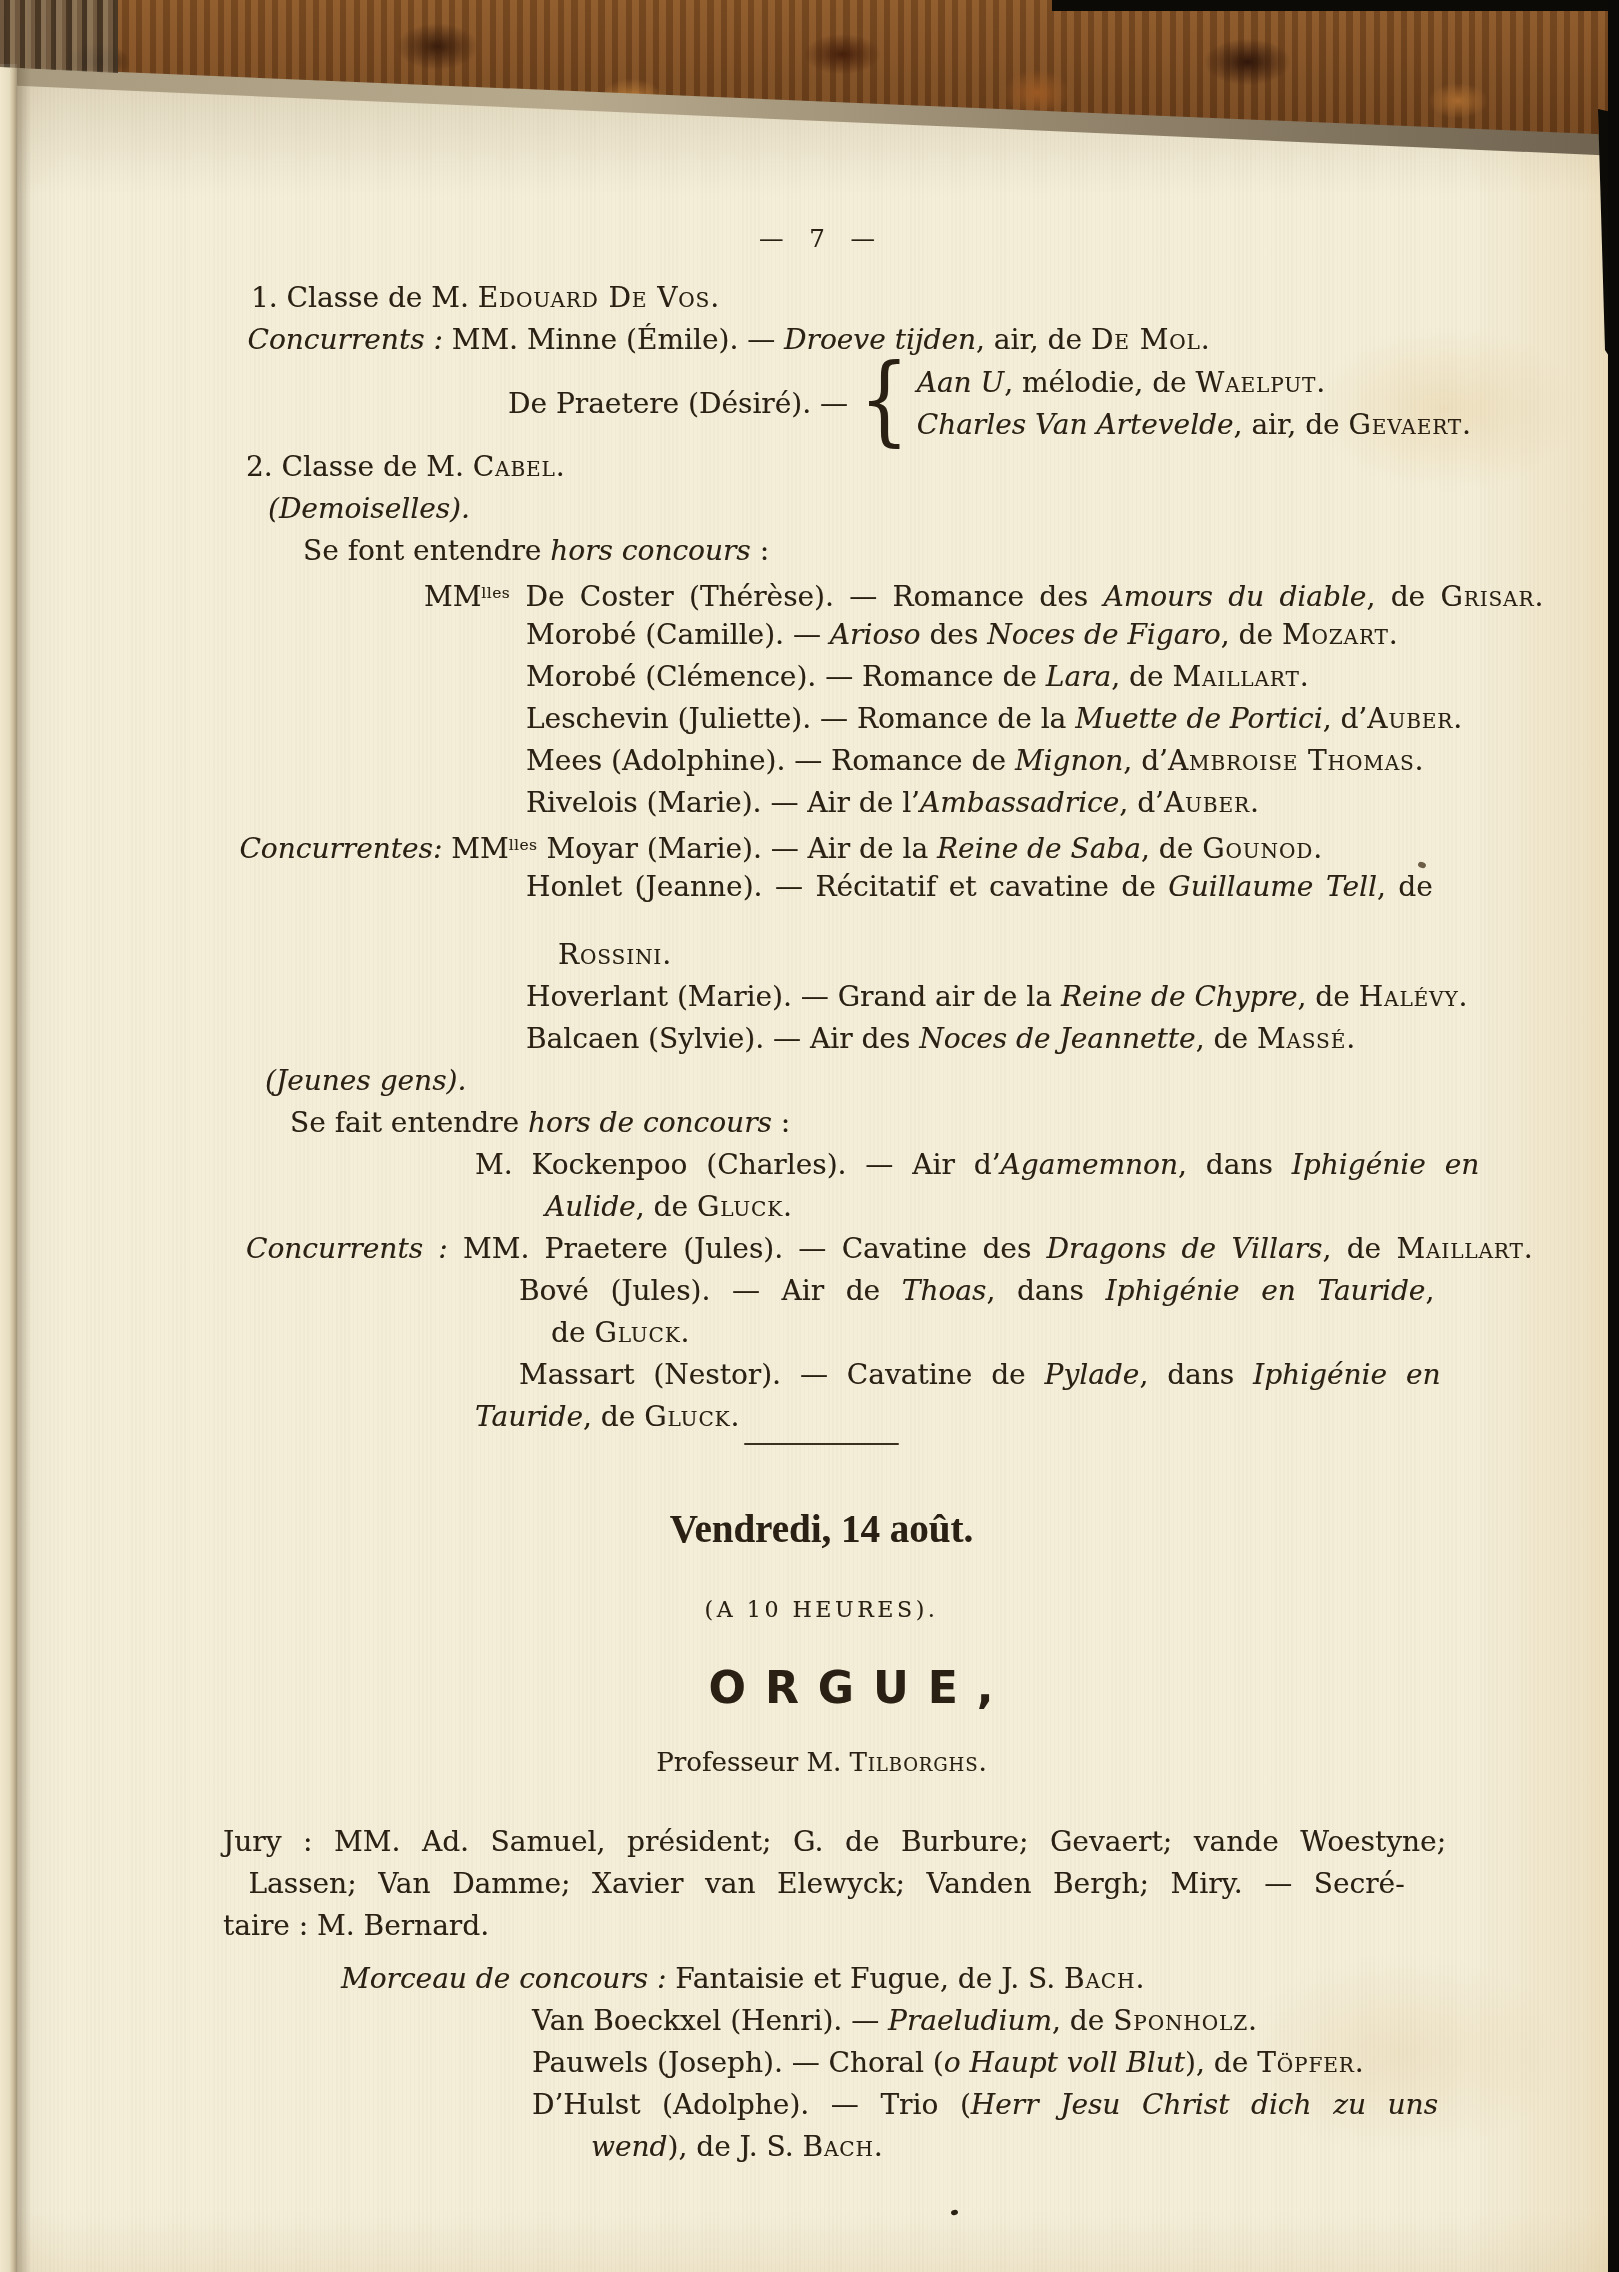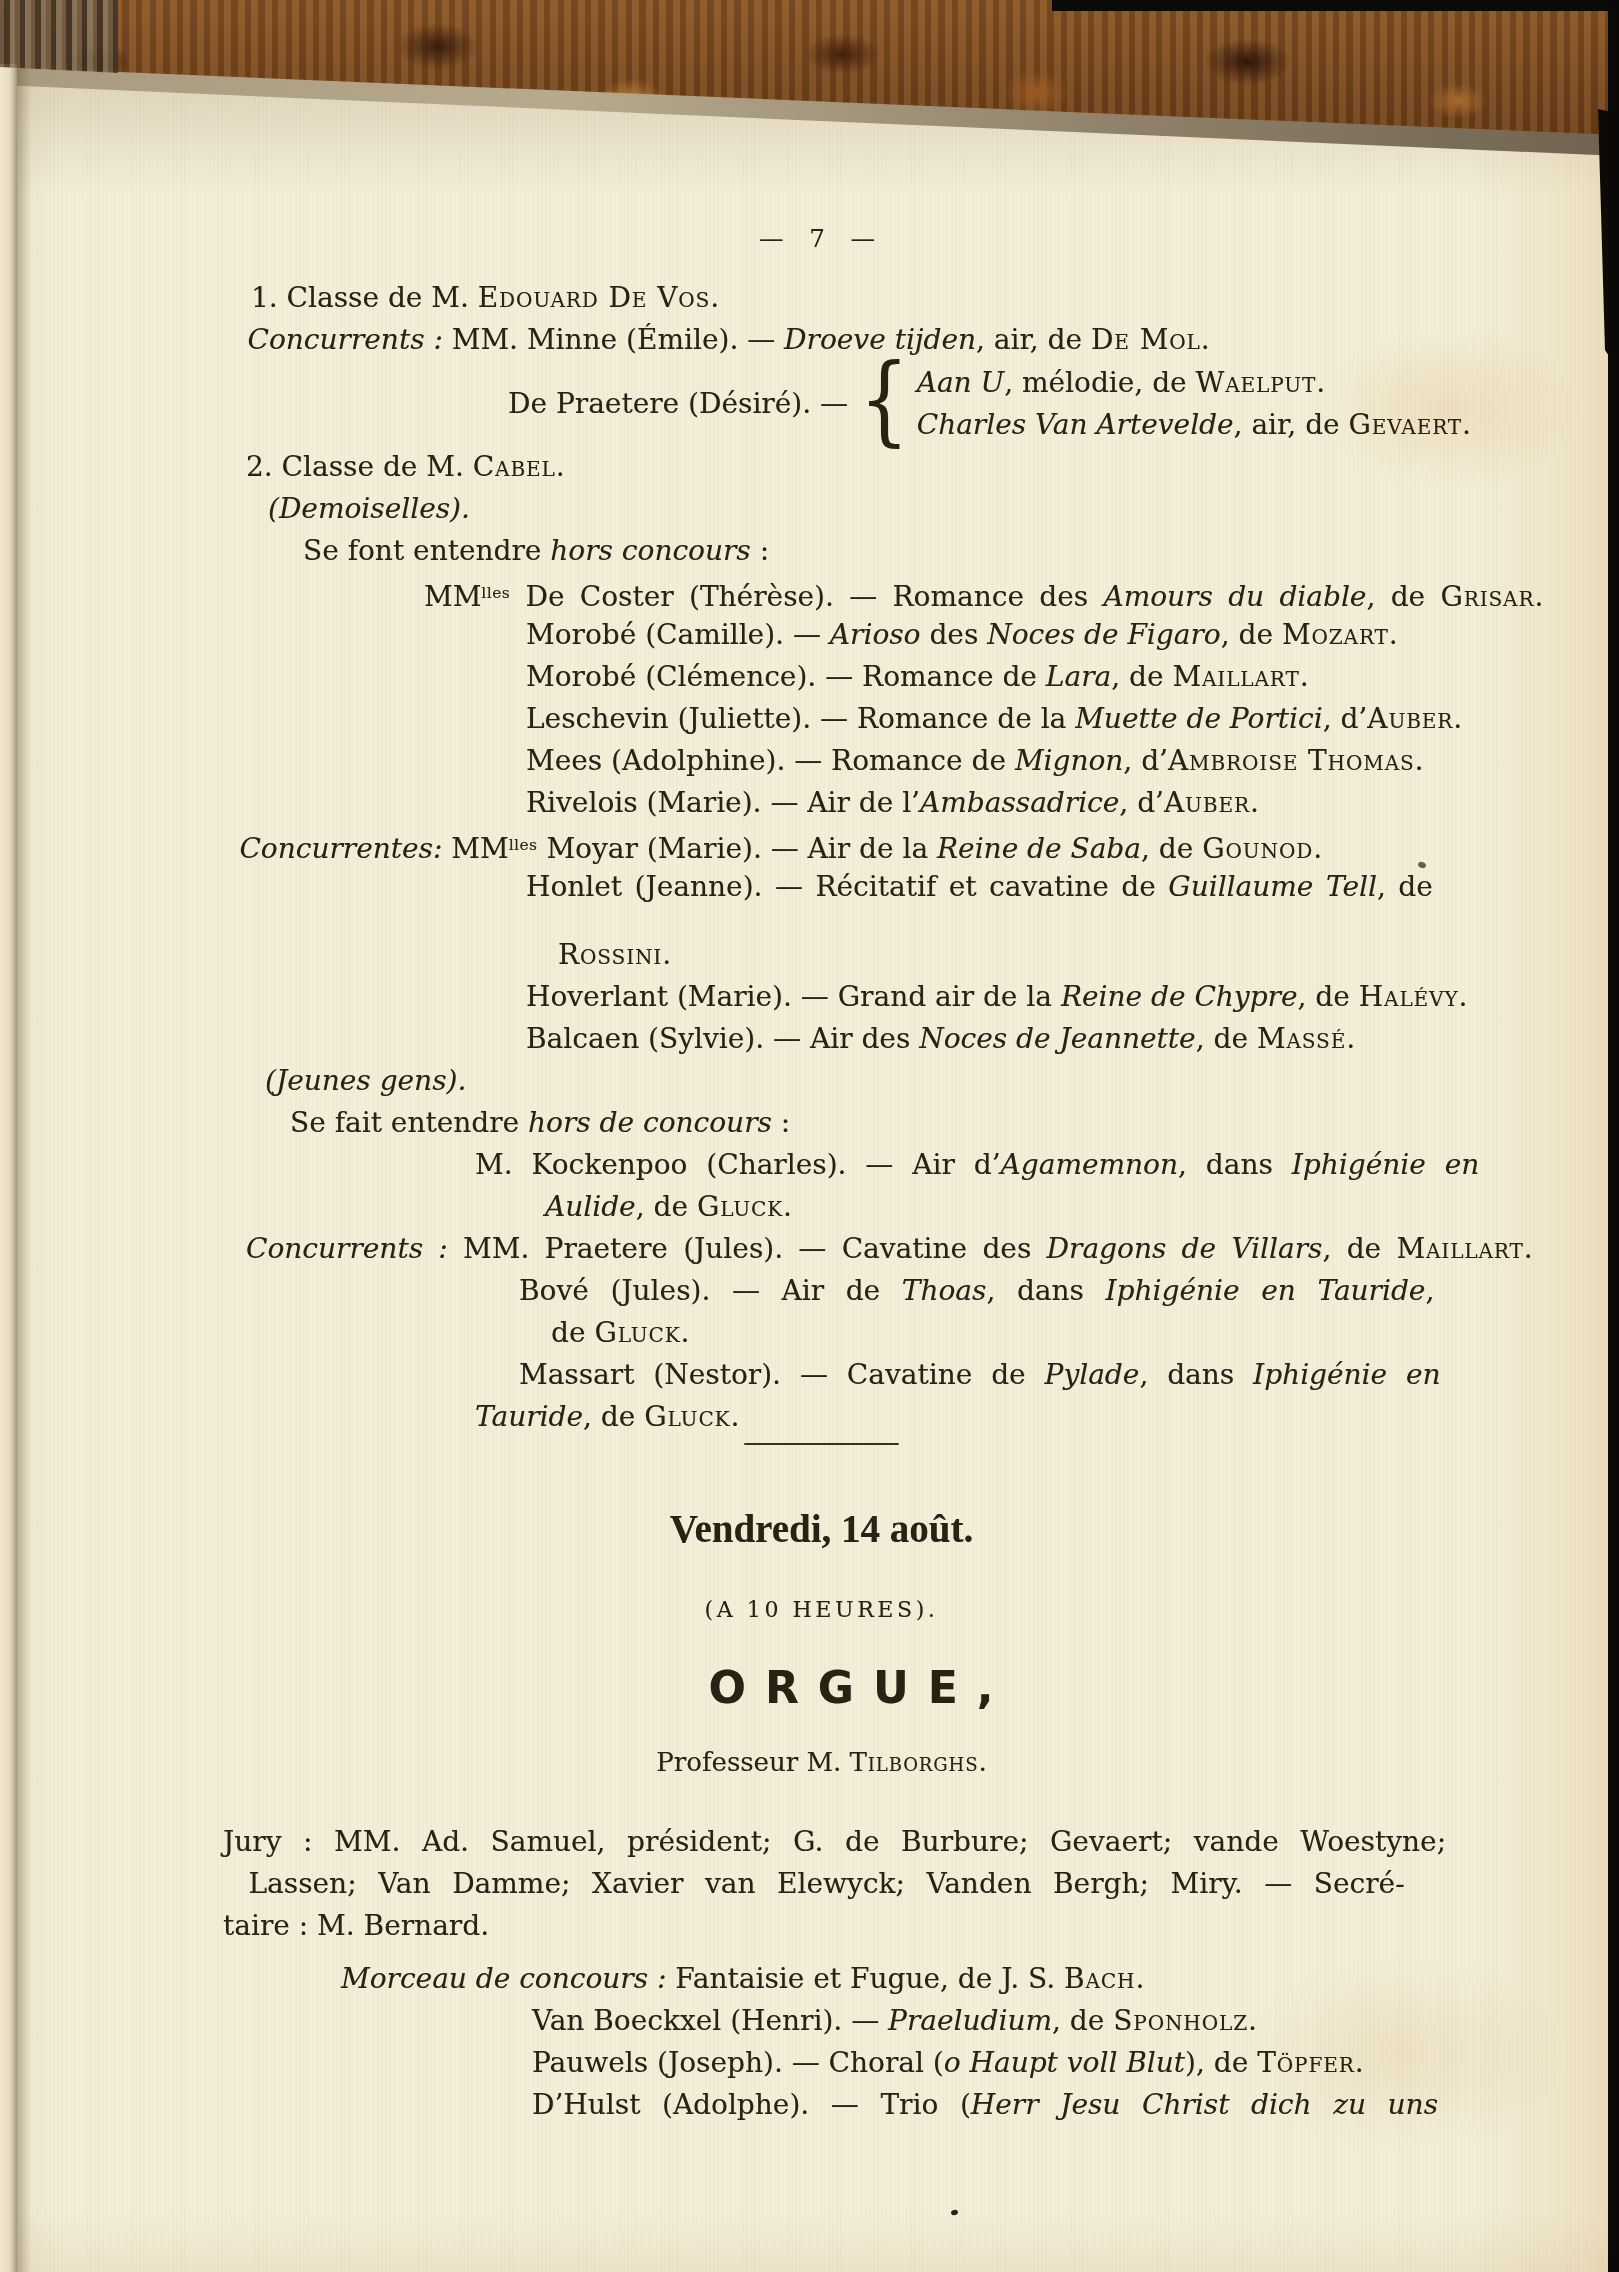--- a/index.html
+++ b/index.html
@@ -134,20 +134,21 @@
       <div class="line center h-time mt-100"><span>(A 10 HEURES).</span></div>
       <div class="line center h-orgue mt-85"><span>ORGUE,</span></div>
       <div class="line center h-prof mt-70"><span>Professeur M. </span><span class="sc">Tilborghs</span><span>.</span></div>
       <div class="line i0 ws-3 mt-95"><span>Jury : MM. Ad. Samuel, président; G. de Burbure; Gevaert; vande Woestyne;</span></div>
       <div class="line i-jury2 ws-3"><span>Lassen; Van Damme; Xavier van Elewyck; Vanden Bergh; Miry. — Secré-</span></div>
       <div class="line i0"><span>taire : M. Bernard.</span></div>
       <div class="line i-l mt-24"><span class="it">Morceau de concours :</span><span> Fantaisie et Fugue, de J. S. </span><span class="sc">Bach</span><span>.</span></div>
       <div class="line i-g3"><span>Van Boeckxel (Henri). — </span><span class="it">Praeludium</span><span>, de </span><span class="sc">Sponholz</span><span>.</span></div>
       <div class="line i-g3"><span>Pauwels (Joseph). — Choral (</span><span class="it">o Haupt voll Blut</span><span>), de </span><span class="sc">Töpfer</span><span>.</span></div>
       <div class="line i-g3 ws-3"><span>D’Hulst (Adolphe). — Trio (</span><span class="it">Herr Jesu Christ dich zu uns</span></div>
+      <div class="line i-n"><span class="it">wend</span><span>), de J. S. </span><span class="sc">Bach</span><span>.</span></div>
     </div>
 
   <div class="binding"></div>
   <div class="binding-headband"></div>
   <div class="edges-sliver"></div>
   <div class="corner-tr"></div>
   <div class="edge-top-black"></div>
   <div class="edge-right"></div>
   <div class="left-strip"></div>
   <div class="left-shadow"></div>

